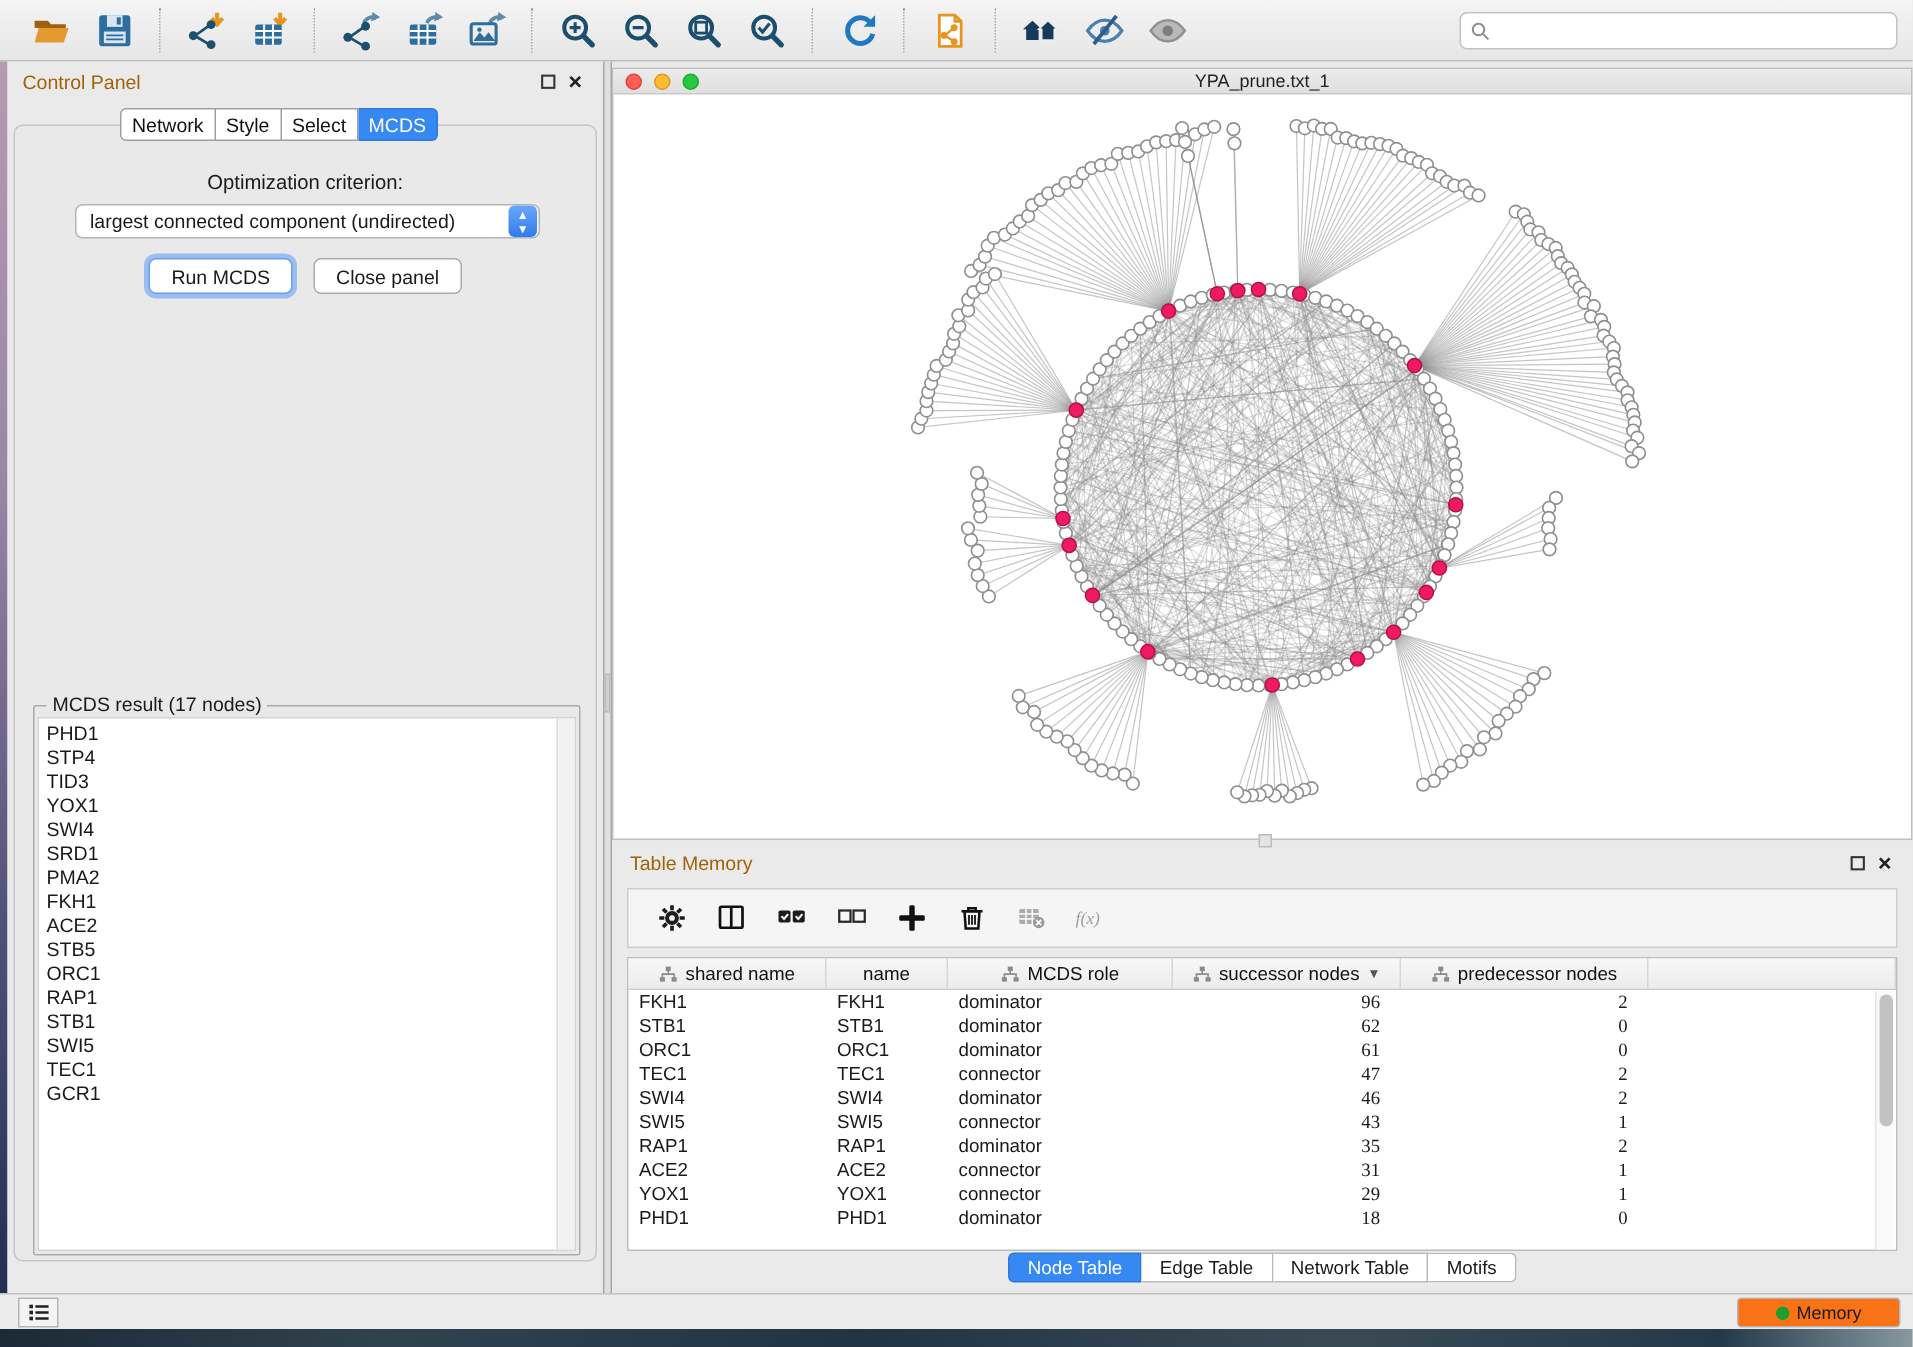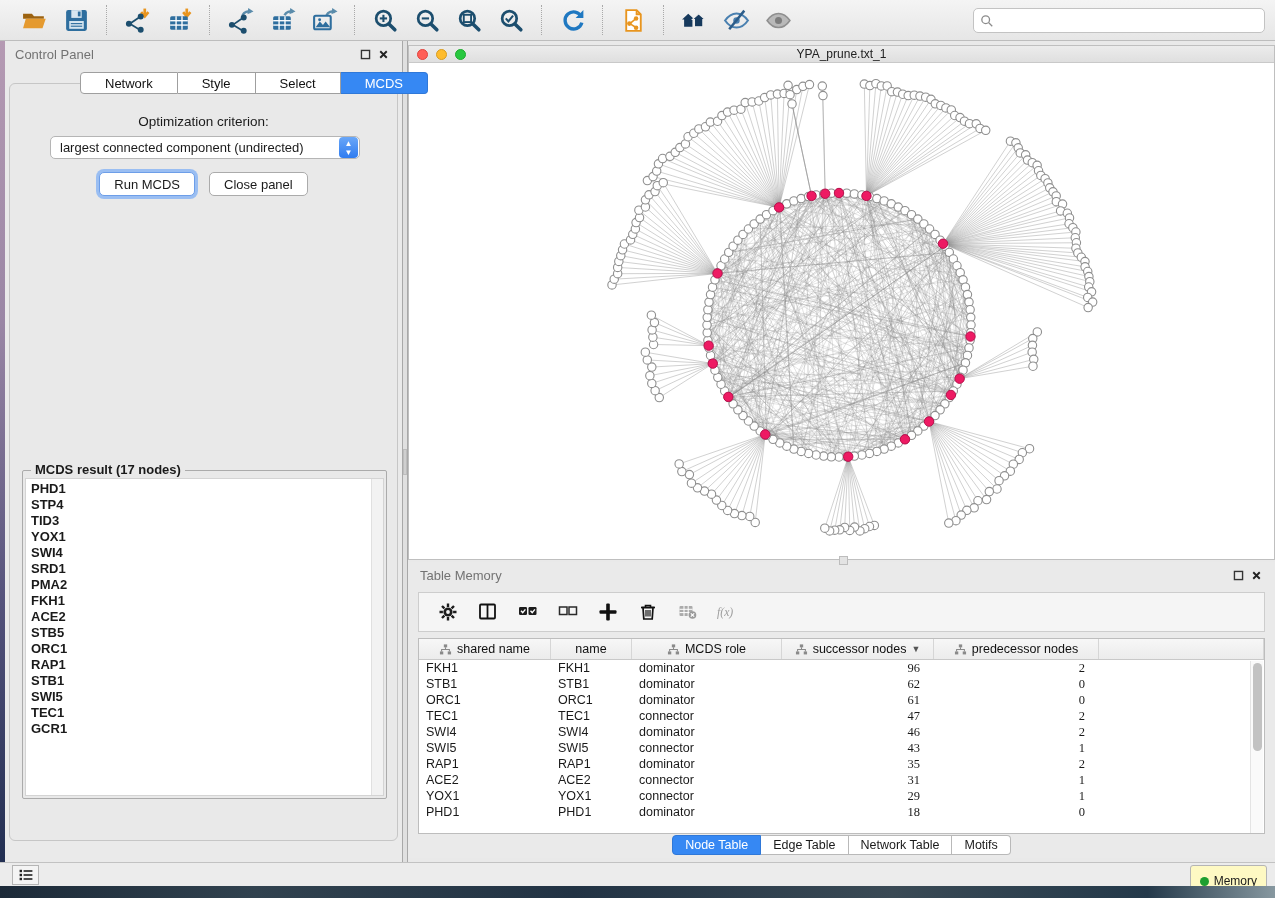--- a/index.html
+++ b/index.html
@@ -25,50 +25,50 @@
 
   
   #wp-left { left:0; top:41px; width:5px; height:845px;
     background:linear-gradient(#b59ab3,#9a86a5,#54527b,#1d2b4e); }
   #wp-bottom { left:0; top:886px; width:1275px; height:12px;
     background:linear-gradient(90deg,#1c2a38,#31424f 20%,#223344 45%,#3a4a55 70%,#24394a 90%,#8798a0); }
 
   
   #control-panel { left:5px; top:41px; width:397px; height:821px; background:#eaeaea; }
   .panel-header { height:26px; display:flex; align-items:center; padding:0 10px; }
-  .panel-title { font-size:13px; color:#737373; }
+  .panel-title { font-size:13px; color:#a16207; }
   .panel-header .spacer { flex:1; }
   .win-btn { width:18px; height:18px; display:flex; align-items:center; justify-content:center; }
   .win-btn svg { width:13px; height:13px; }
 
   #cp-tabs { position:absolute; left:75px; top:31px; height:22px; display:flex; z-index:3; }
   .seg { height:22px; display:flex; align-items:center; justify-content:center;
     background:#fff; border:1px solid #9f9f9f; border-left:none; font-size:13px;
-    padding:0 24px; color:#111; }
+    padding:0 7px; color:#111; }
   .seg:first-child { border-left:1px solid #9f9f9f; border-radius:4px 0 0 4px; }
   .seg:last-child { border-radius:0 4px 4px 0; }
   .seg.sel { background:#3688f3; border-color:#2f78d8; color:#ffffff; }
 
   #cp-box { position:absolute; left:4px; top:42px; width:389px; height:758px;
     background:#e9e9e9; border:1px solid #c6c6c6; border-radius:6px; }
   #opt-label { position:absolute; left:0; right:0; top:30px; text-align:center; font-size:13.5px; }
   #opt-select { position:absolute; left:40px; top:52px; width:310px; height:23px;
     background:#fff; border:1px solid #b5b5b5; border-radius:5px;
     display:flex; align-items:center; }
   #opt-select .val { flex:1; padding-left:9px; font-size:13px; white-space:nowrap; }
   #opt-select .stepper { width:19px; height:21px; margin-right:1px; border-radius:4px;
     background:linear-gradient(#6aa7f8,#2f7cf0); color:#fff; font-size:8px; line-height:9px;
     display:flex; flex-direction:column; align-items:center; justify-content:center; }
   #cp-buttons { position:absolute; left:0; right:0; top:88px; display:flex; justify-content:center; gap:14px; }
   .btn { height:24px; padding:0 14px; background:#fff; border:1px solid #ababab;
     border-radius:5px; font-size:13px; display:flex; align-items:center; }
   .btn.focus { box-shadow:0 0 0 3px rgba(90,155,250,.55); border-color:#6d9ee8; }
 
-  #result-group { position:absolute; left:12px; top:386px; width:365px; height:329px;
-    border:1px solid #ababab; border-radius:2px;font-weight:bold; }
+  #result-group { position:absolute; left:12px; top:386px; width:365px; height:367px;
+    border:1px solid #ababab; border-radius:2px; }
   #result-title { position:absolute; left:8px; top:-9px; background:#e9e9e9; padding:0 4px;
     font-size:13px; }
   #result-list { position:absolute; left:2px; top:7px; right:2px; bottom:2px; background:#fff;
     border:1px solid #d4d4d4; overflow:hidden; }
   #result-gutter { position:absolute; right:0; top:0; width:12px; height:100%;
     background:#f2f2f2; border-left:1px solid #e0e0e0; }
   .result-item { font-size:13px; line-height:16px; padding-left:5px; }
   #result-items { padding-top:2px; }
 
   
@@ -123,22 +123,22 @@
     border:1px solid #b9b9b9; border-left:none; font-size:12.5px; }
   .btab:first-child { border-left:1px solid #b9b9b9; border-radius:4px 0 0 4px; }
   .btab:last-child { border-radius:0 4px 4px 0; }
   .btab.sel { background:#3688f3; color:#fff; border-color:#2f78d8; }
 
   
   #status-bar { left:0; top:862px; width:1275px; height:24px; background:#ececec;
     border-top:1px solid #c2c2c2; }
   #status-list-btn { position:absolute; left:12px; top:2px; width:27px; height:20px;
     background:#f4f4f4; border:1px solid #b5b5b5; display:flex; align-items:center; justify-content:center; }
-  #memory-btn { position:absolute; right:8px; top:2px; height:32px; padding:0 9px;
-    background:#fef9c3; border:1px solid #b5b5b5; border-radius:3px;
+  #memory-btn { position:absolute; right:8px; top:2px; height:20px; padding:0 25px;
+    background:#f97316; border:1px solid #b5b5b5; border-radius:3px;
     display:flex; align-items:center; gap:5px; font-size:12px; }
   #memory-dot { width:9px; height:9px; border-radius:50%; background:#1d9e2f; }
 </style>
 </head>
 <body>
 
 <div id="toolbar" class="abs">
     <div class="tb-group">
       <div class="tb-btn">
         <svg viewBox="0 0 26 26">

